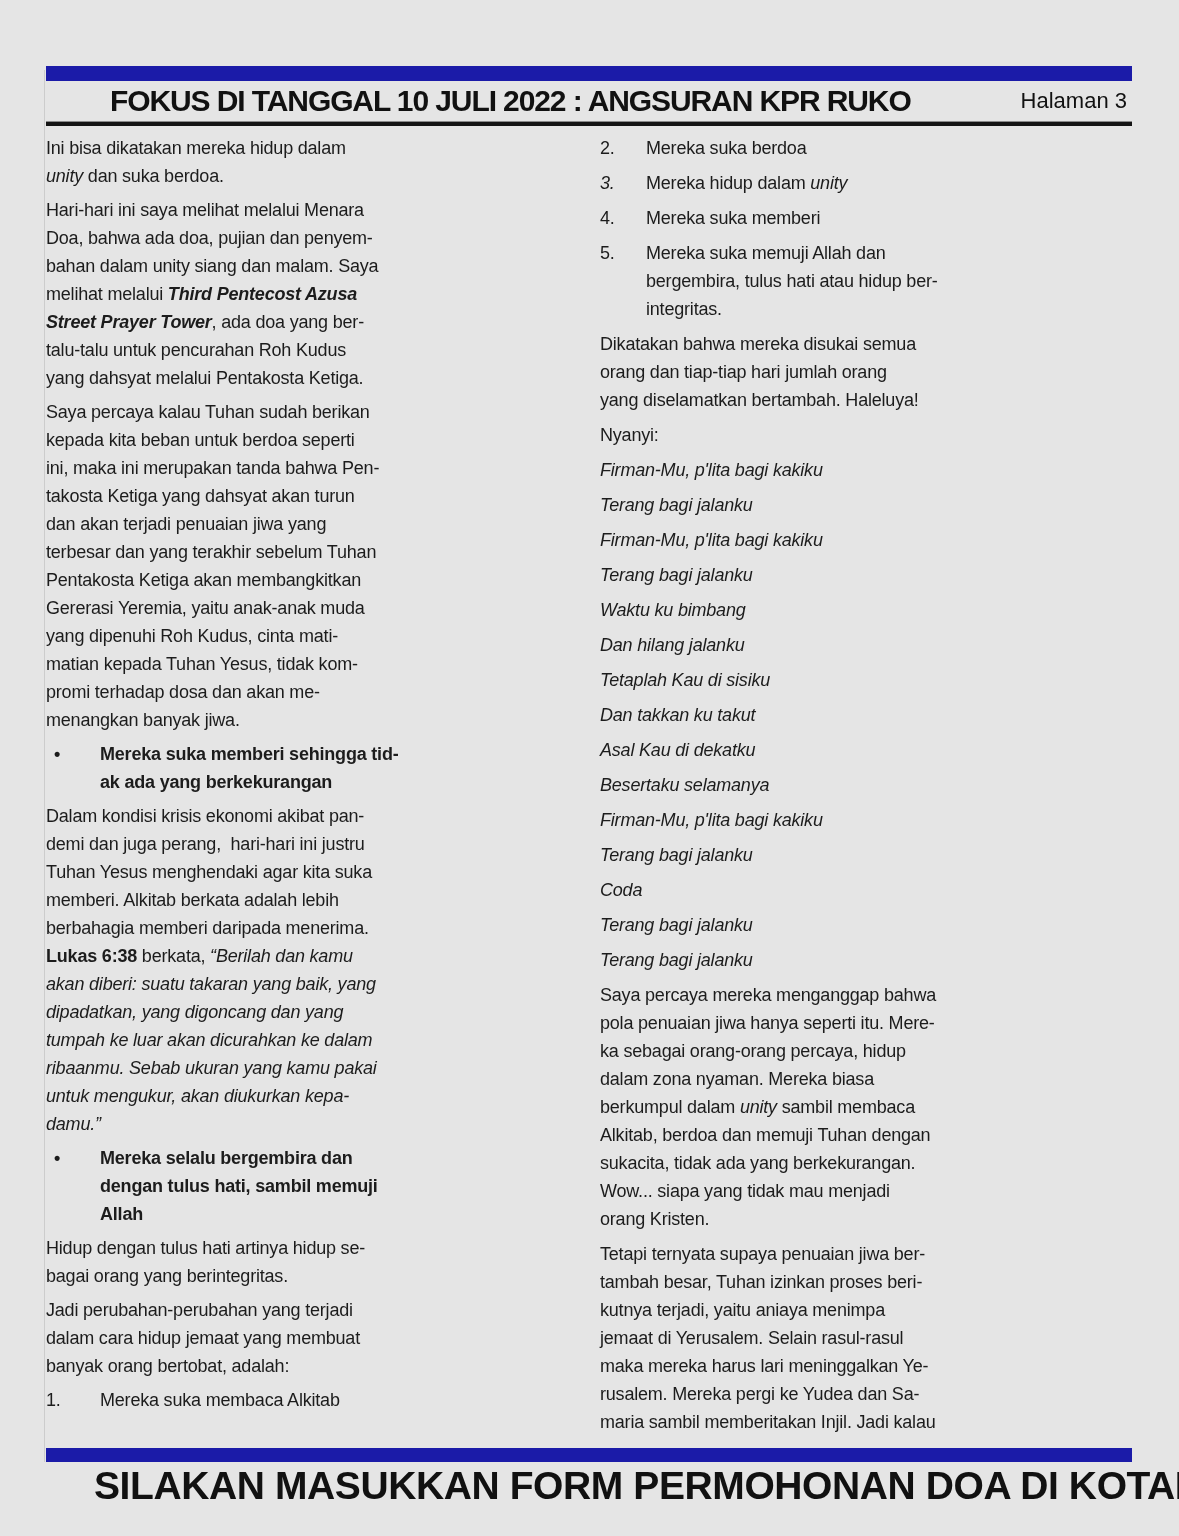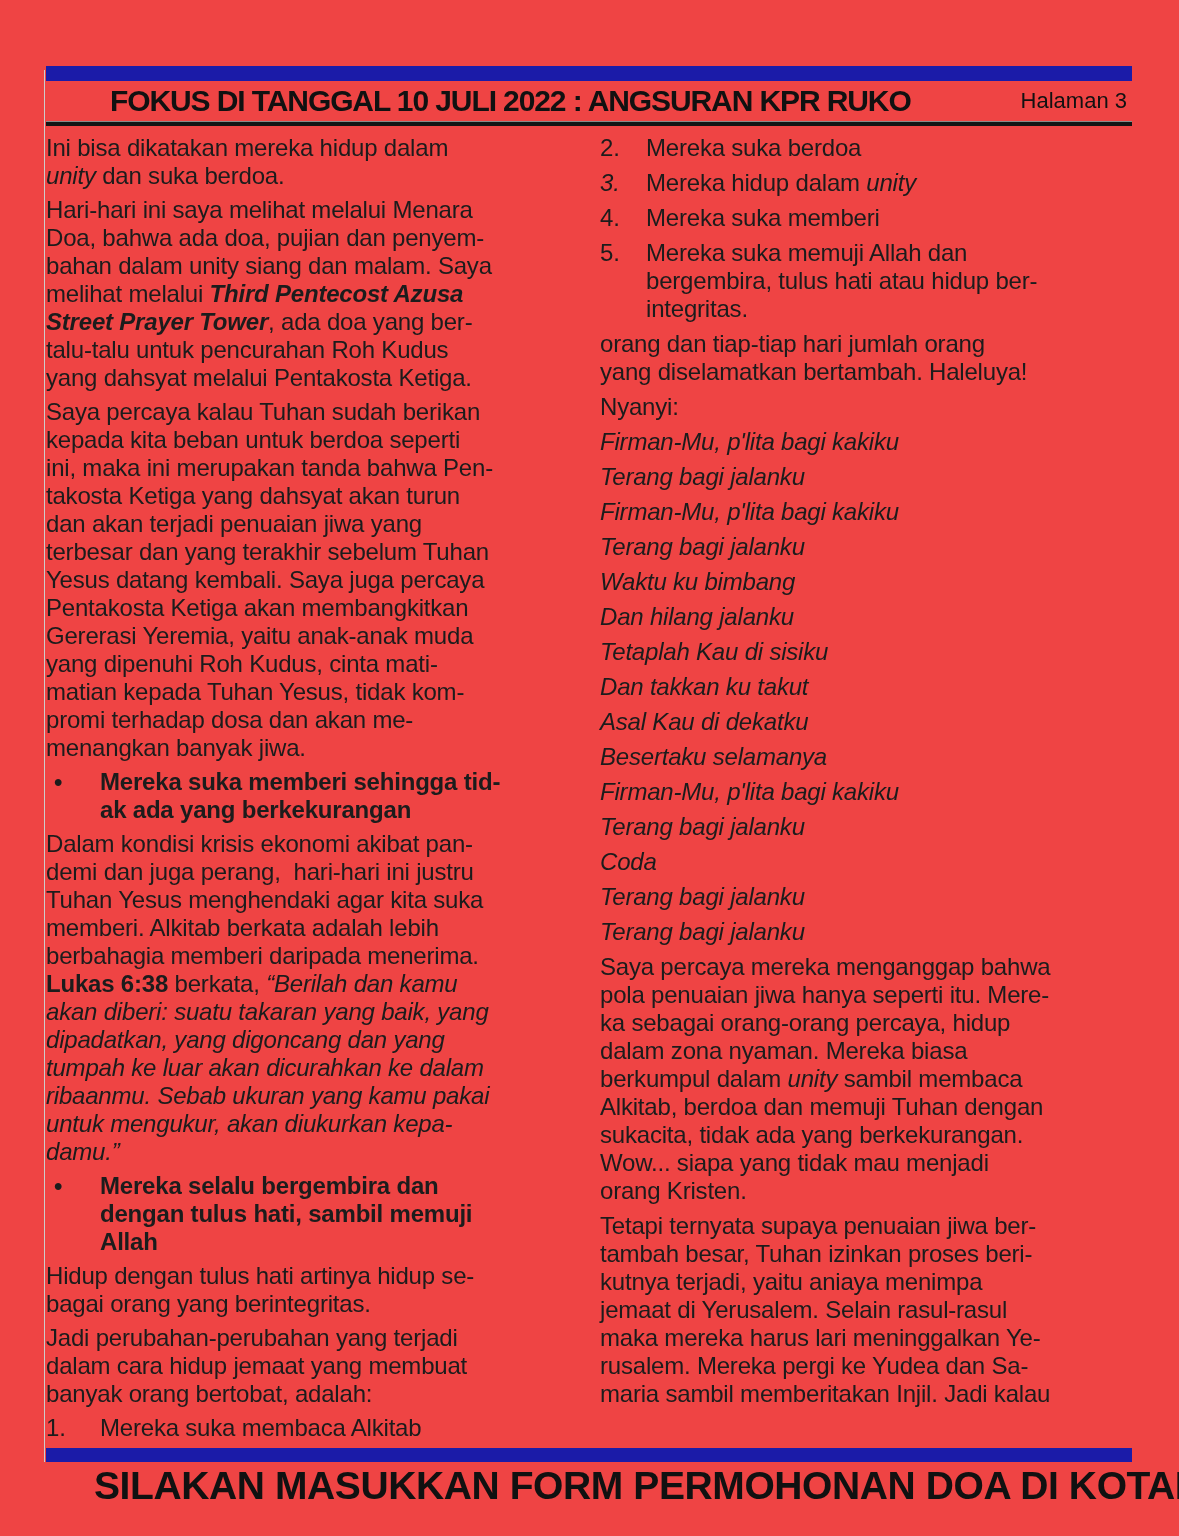--- a/index.html
+++ b/index.html
@@ -1,27 +1,27 @@
 <!DOCTYPE html>
 <html><head>
 <meta charset="utf-8">
 <style>
   html,body{margin:0;padding:0;background:#fff;}
-  .page{position:relative;width:1179px;height:1536px;background:#ef4444;overflow:hidden;
+  .page{position:relative;width:1179px;height:1536px;background:#e5e5e5;overflow:hidden;
         font-family:"Liberation Sans","DejaVu Sans",sans-serif;color:#1c1c1c;}
   .edge-line{position:absolute;left:44px;top:70px;width:1px;height:1392px;background:#cccccc;}
   .content{position:absolute;left:46px;top:66px;width:1104px;}
   .accent-bar{width:1086px;height:15px;}
   .header-row{display:flex;align-items:center;height:40px;width:1086px;}
   .title{flex:1;padding-left:64px;font-size:30px;font-weight:700;letter-spacing:-1.1px;
          white-space:nowrap;color:#111;}
   .pagenum{font-size:22px;color:#111;padding-right:5px;white-space:nowrap;}
   .rule{width:1086px;height:4px;background:#141414;border-top:1px solid #8a8a8a;}
   .columns{display:flex;margin-top:8px;}
-  .col{font-size:24px;line-height:28px;letter-spacing:-0.2px;}
+  .col{font-size:18px;line-height:28px;letter-spacing:-0.2px;}
   .col-left{width:532px;margin-right:22px;}
   .col-right{width:550px;}
   .block{display:flex;margin-bottom:7px;}
   .col-left .block{margin-bottom:6px;}
   .txt{flex:1;min-width:0;}
   .ln{white-space:pre;}
   .b{font-weight:700;}
   .i{font-style:italic;}
   .bullet .txt{font-weight:700;}
   .bullet .marker{font-weight:700;}
@@ -67,21 +67,20 @@
             </div>
           </div>
           <div class="block p">
             <div class="txt">
               <div class="ln"><span>Saya percaya kalau Tuhan sudah berikan</span></div>
               <div class="ln"><span>kepada kita beban untuk berdoa seperti</span></div>
               <div class="ln"><span>ini, maka ini merupakan tanda bahwa Pen-</span></div>
               <div class="ln"><span>takosta Ketiga yang dahsyat akan turun</span></div>
               <div class="ln"><span>dan akan terjadi penuaian jiwa yang</span></div>
               <div class="ln"><span>terbesar dan yang terakhir sebelum Tuhan</span></div>
-              <div class="ln"><span>Yesus datang kembali. Saya juga percaya</span></div>
               <div class="ln"><span>Pentakosta Ketiga akan membangkitkan</span></div>
               <div class="ln"><span>Gererasi Yeremia, yaitu anak-anak muda</span></div>
               <div class="ln"><span>yang dipenuhi Roh Kudus, cinta mati-</span></div>
               <div class="ln"><span>matian kepada Tuhan Yesus, tidak kom-</span></div>
               <div class="ln"><span>promi terhadap dosa dan akan me-</span></div>
               <div class="ln"><span>menangkan banyak jiwa.</span></div>
             </div>
           </div>
           <div class="block bullet">
             <span class="marker">•</span>
@@ -156,20 +155,21 @@
           <div class="block li">
             <span class="marker">5.</span>
             <div class="txt">
               <div class="ln"><span>Mereka suka memuji Allah dan</span></div>
               <div class="ln"><span>bergembira, tulus hati atau hidup ber-</span></div>
               <div class="ln"><span>integritas.</span></div>
             </div>
           </div>
           <div class="block p">
             <div class="txt">
+              <div class="ln"><span>Dikatakan bahwa mereka disukai semua</span></div>
               <div class="ln"><span>orang dan tiap-tiap hari jumlah orang</span></div>
               <div class="ln"><span>yang diselamatkan bertambah. Haleluya!</span></div>
             </div>
           </div>
           <div class="block p">
             <div class="txt">
               <div class="ln"><span>Nyanyi:</span></div>
             </div>
           </div>
           <div class="block lyric">

